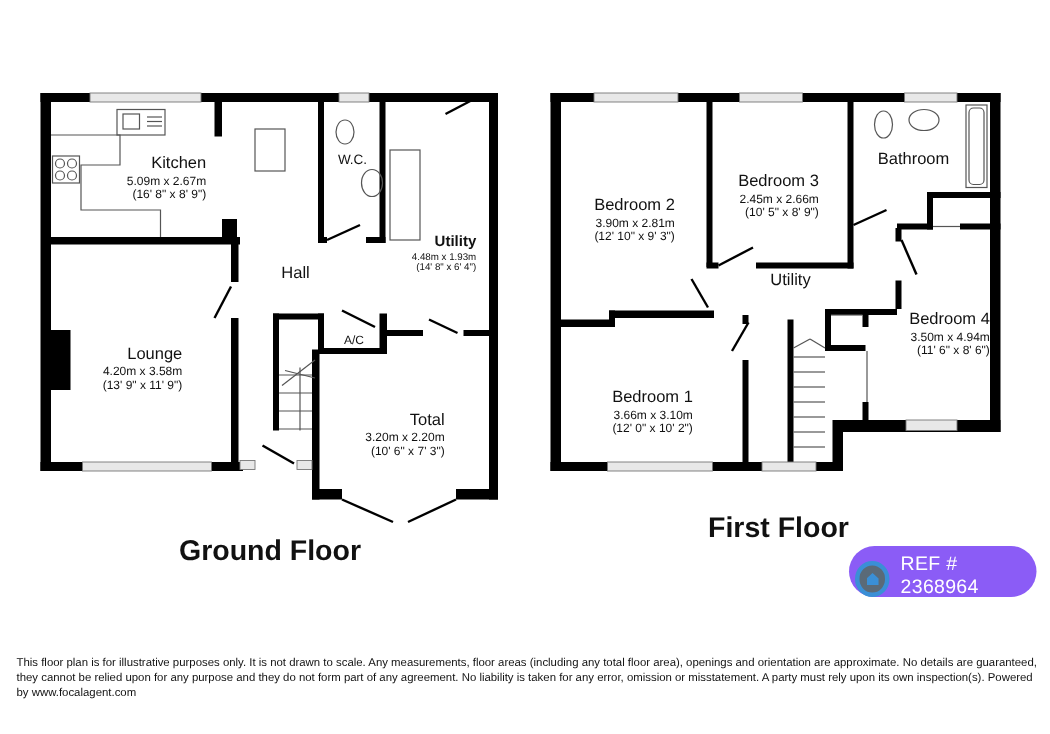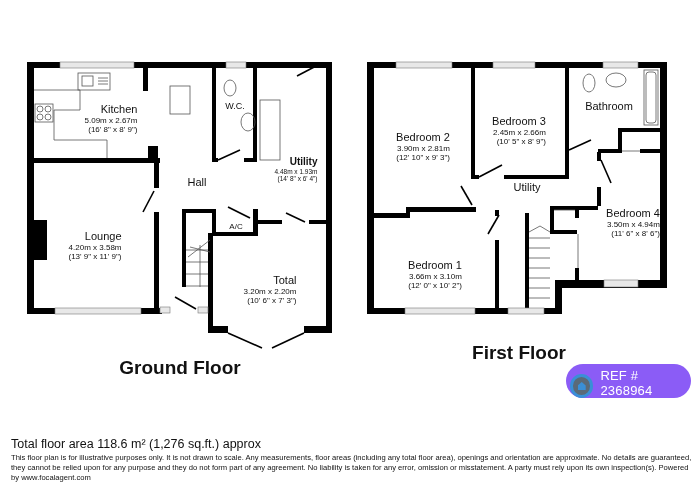--- a/index.html
+++ b/index.html
@@ -253,15 +253,14 @@
 <div class="floor-title" style="left:519px;top:342px">First Floor</div>
 
 <div class="ref">
   <div class="ic">
       <span></span>
     </div>
   <div class="t">REF # 2368964</div>
 </div>
 
 <div class="footer">
-  <div class="area">Total floor area 118.6 m² (1,276 sq.ft.) approx</div>
   <div class="disc">This floor plan is for illustrative purposes only. It is not drawn to scale. Any measurements, floor areas (including any total floor area), openings and orientation are approximate. No details are guaranteed, they cannot be relied upon for any purpose and they do not form part of any agreement. No liability is taken for any error, omission or misstatement. A party must rely upon its own inspection(s). Powered by www.focalagent.com</div>
 </div>
 
 </body></html>

